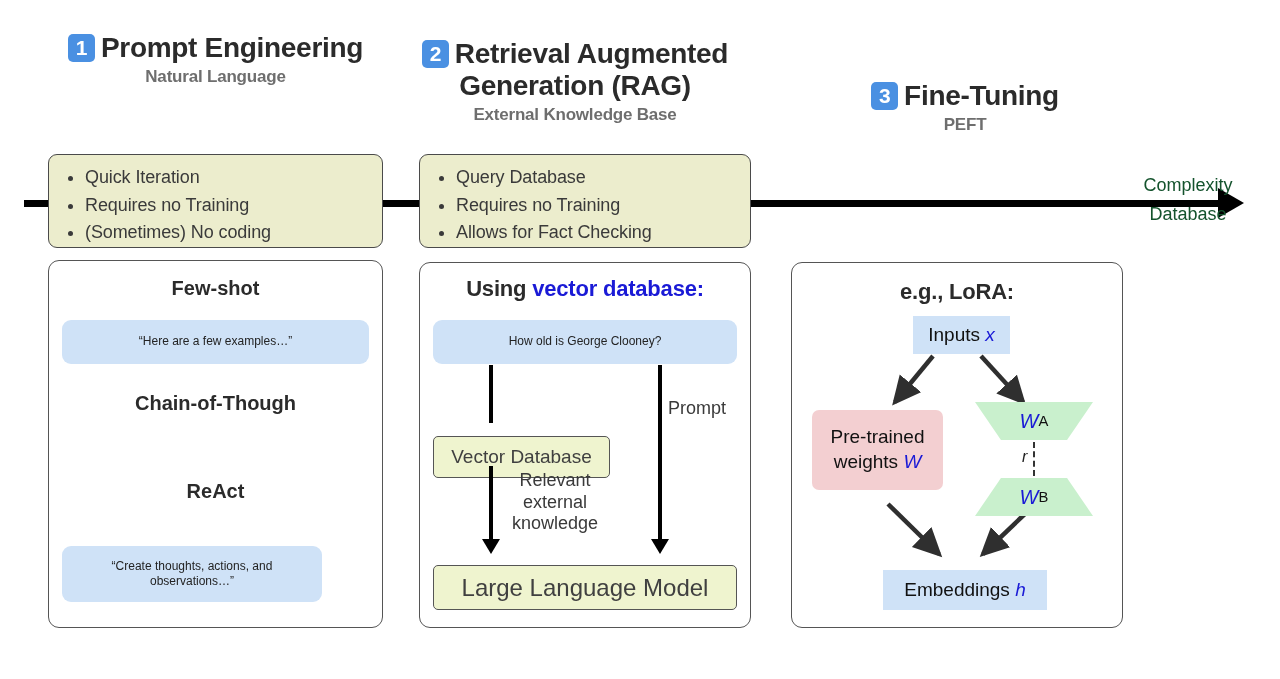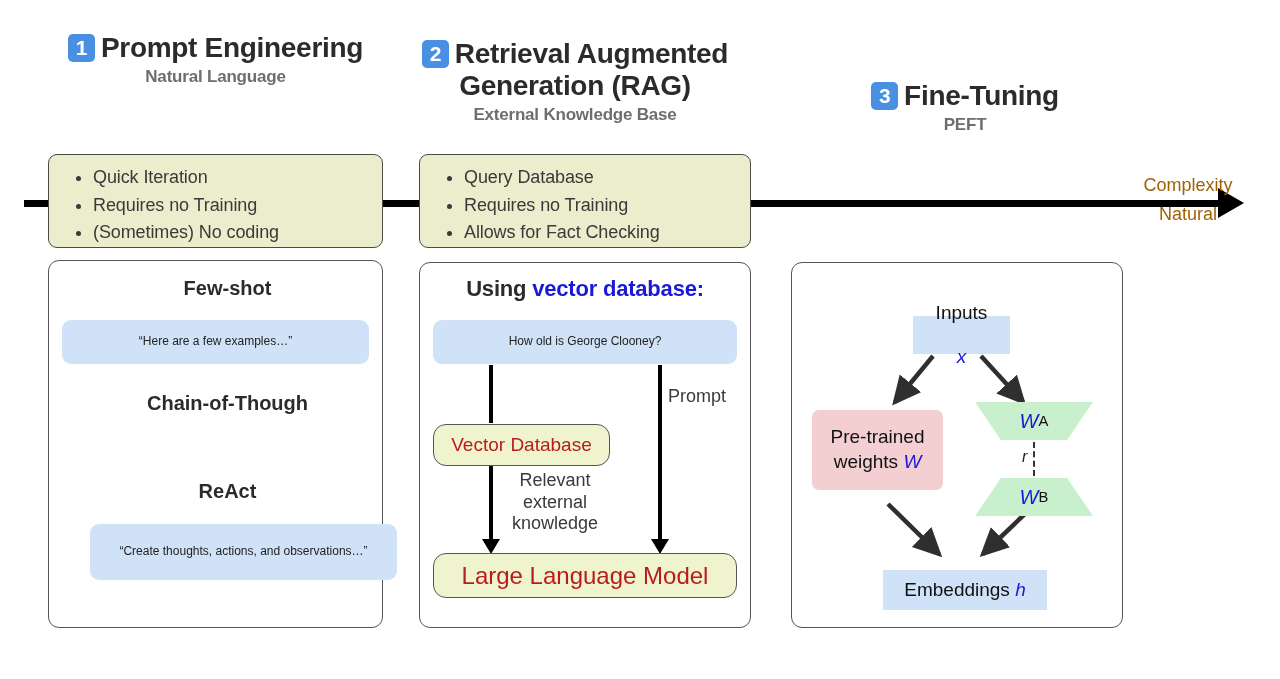--- a/index.html
+++ b/index.html
@@ -34,29 +34,29 @@
   .arrow-line{
     position:absolute;background:#000000;height:7px;
   }
   .arrow-head{
     position:absolute;width:0;height:0;
     border-top:15px solid transparent;
     border-bottom:15px solid transparent;
     border-left:26px solid #000000;
   }
   .arrow-label{
-    position:absolute;font-size:18px;color:#a16207;text-align:center;
+    position:absolute;font-size:18px;color:#14532d;text-align:center;
     line-height:1.25;width:120px;
   }
 
   
   .bullet-box{
     position:absolute;background:#ecedcd;border:1.6px solid #4a4a4a;
     border-radius:9px;box-sizing:border-box;
-    padding:9px 10px 9px 24px;
+    padding:9px 10px 9px 16px;
   }
   .bullet-box ul{margin:0;padding:0 0 0 20px;list-style:disc;}
   .bullet-box li{
     font-size:18px;color:#3a3a3a;line-height:1.53;
     letter-spacing:-0.1px;
   }
 
   
   .panel{
     position:absolute;background:#ffffff;border:1.6px solid #555555;
@@ -64,36 +64,36 @@
   }
 
   .panel-title{
     position:absolute;width:100%;text-align:center;
     font-size:22px;font-weight:bold;color:#2b2b2b;letter-spacing:-0.2px;
   }
   .blue-txt{color:#1a1ad6;}
 
   .sub-head{
     position:absolute;width:100%;text-align:center;
-    font-size:20px;font-weight:bold;color:#2b2b2b;padding-left:12px;
+    font-size:20px;font-weight:bold;color:#2b2b2b;
   }
 
   .quote-box{
     position:absolute;background:#cfe2f7;border-radius:9px;
     box-sizing:border-box;display:flex;align-items:center;
     justify-content:center;text-align:center;
     font-size:12px;color:#232323;line-height:1.28;padding:4px 8px;
   }
 
   
   .yellow-box{
     position:absolute;background:#eff4cf;border:1.6px solid #555555;
-    border-radius:13px;box-sizing:border-box;
+    border-radius:5px;box-sizing:border-box;
     display:flex;align-items:center;justify-content:center;
-    text-align:center;color:#b91c1c;
+    text-align:center;color:#404040;margin-top:12px;
   }
   .vline{position:absolute;background:#000000;width:4px;}
   .vhead{
     position:absolute;width:0;height:0;
     border-left:9px solid transparent;
     border-right:9px solid transparent;
     border-top:15px solid #000000;
   }
   .side-label{
     position:absolute;font-size:18px;color:#3a3a3a;text-align:center;
@@ -154,21 +154,21 @@
   <div class="col-head" style="left:800px;top:80px;width:330px;">
     <div class="head-title">
       <span class="num">3</span><span>Fine-Tuning</span>
     </div>
     <div class="head-sub">PEFT</div>
   </div>
 
   <div class="arrow-line" style="left:24px;top:200px;width:1196px;"></div>
   <div class="arrow-head" style="left:1218px;top:188px;"></div>
   <div class="arrow-label" style="left:1128px;top:174px;">Complexity</div>
-  <div class="arrow-label" style="left:1128px;top:203px;">Natural</div>
+  <div class="arrow-label" style="left:1128px;top:203px;">Database</div>
 
   <div class="bullet-box" style="left:48px;top:154px;width:335px;height:94px;">
     <ul>
       <li>Quick Iteration</li>
       <li>Requires no Training</li>
       <li>(Sometimes) No coding</li>
     </ul>
   </div>
 
   <div class="bullet-box" style="left:419px;top:154px;width:332px;height:94px;">
@@ -181,49 +181,50 @@
 
 
   <div class="panel" style="left:48px;top:260px;width:335px;height:368px;"></div>
 
   <div class="sub-head" style="left:48px;top:277px;width:335px;">Few-shot</div>
   <div class="quote-box" style="left:62px;top:320px;width:307px;height:44px;">“Here are a few examples…”</div>
 
   <div class="sub-head" style="left:48px;top:392px;width:335px;">Chain-of-Though</div>
 
   <div class="sub-head" style="left:48px;top:480px;width:335px;">ReAct</div>
-  <div class="quote-box" style="left:62px;top:524px;width:307px;height:56px;margin-left:28px;">“Create thoughts, actions, and observations…”</div>
+  <div class="quote-box" style="left:62px;top:546px;width:260px;height:56px;">“Create thoughts, actions, and observations…”</div>
 
   <div class="panel" style="left:419px;top:262px;width:332px;height:366px;"></div>
 
   <div class="panel-title" style="left:419px;top:276px;width:332px;">
     <span>Using </span><span class="blue-txt">vector database:</span>
   </div>
 
   <div class="quote-box" style="left:433px;top:320px;width:304px;height:44px;">How old is George Clooney?</div>
 
   <div class="vline" style="left:489px;top:365px;height:58px;"></div>
 
   <div class="yellow-box" style="left:433px;top:424px;width:177px;height:42px;font-size:19px;">Vector Database</div>
 
   <div class="vline" style="left:489px;top:466px;height:76px;"></div>
   <div class="vhead" style="left:482px;top:539px;"></div>
 
   <div class="side-label" style="left:505px;top:470px;width:100px;">Relevant external knowledge</div>
 
   <div class="vline" style="left:658px;top:365px;height:176px;"></div>
   <div class="vhead" style="left:651px;top:539px;"></div>
-  <div class="side-label" style="left:668px;top:386px;width:80px;text-align:left;">Prompt</div>
+  <div class="side-label" style="left:668px;top:398px;width:80px;text-align:left;">Prompt</div>
 
   <div class="yellow-box" style="left:433px;top:553px;width:304px;height:45px;font-size:24px;">Large Language Model</div>
 
   <div class="panel" style="left:791px;top:262px;width:332px;height:366px;"></div>
 
-
-  <div class="blue-flat" style="left:913px;top:316px;width:97px;height:38px;flex-direction:column;">
+  <div class="panel-title" style="left:791px;top:279px;width:332px;">e.g., LoRA:</div>
+
+  <div class="blue-flat" style="left:913px;top:316px;width:97px;height:38px;">
     <span>Inputs</span>&nbsp;<span class="mi">x</span>
   </div>
 
   <svg class="diag" style="left:791px;top:262px;width:332px;height:366px;" viewBox="0 0 332 366">
     <defs>
       <marker id="ah" markerWidth="7" markerHeight="7" refX="5.4" refY="3.1" orient="auto" markerUnits="strokeWidth">
         <path d="M0,0 L6.4,3.1 L0,6.2 z" fill="#2f2f2f"></path>
       </marker>
     </defs>
     <line x1="142" y1="94" x2="104" y2="140" stroke="#2f2f2f" stroke-width="4.5" marker-end="url(#ah)"></line>

